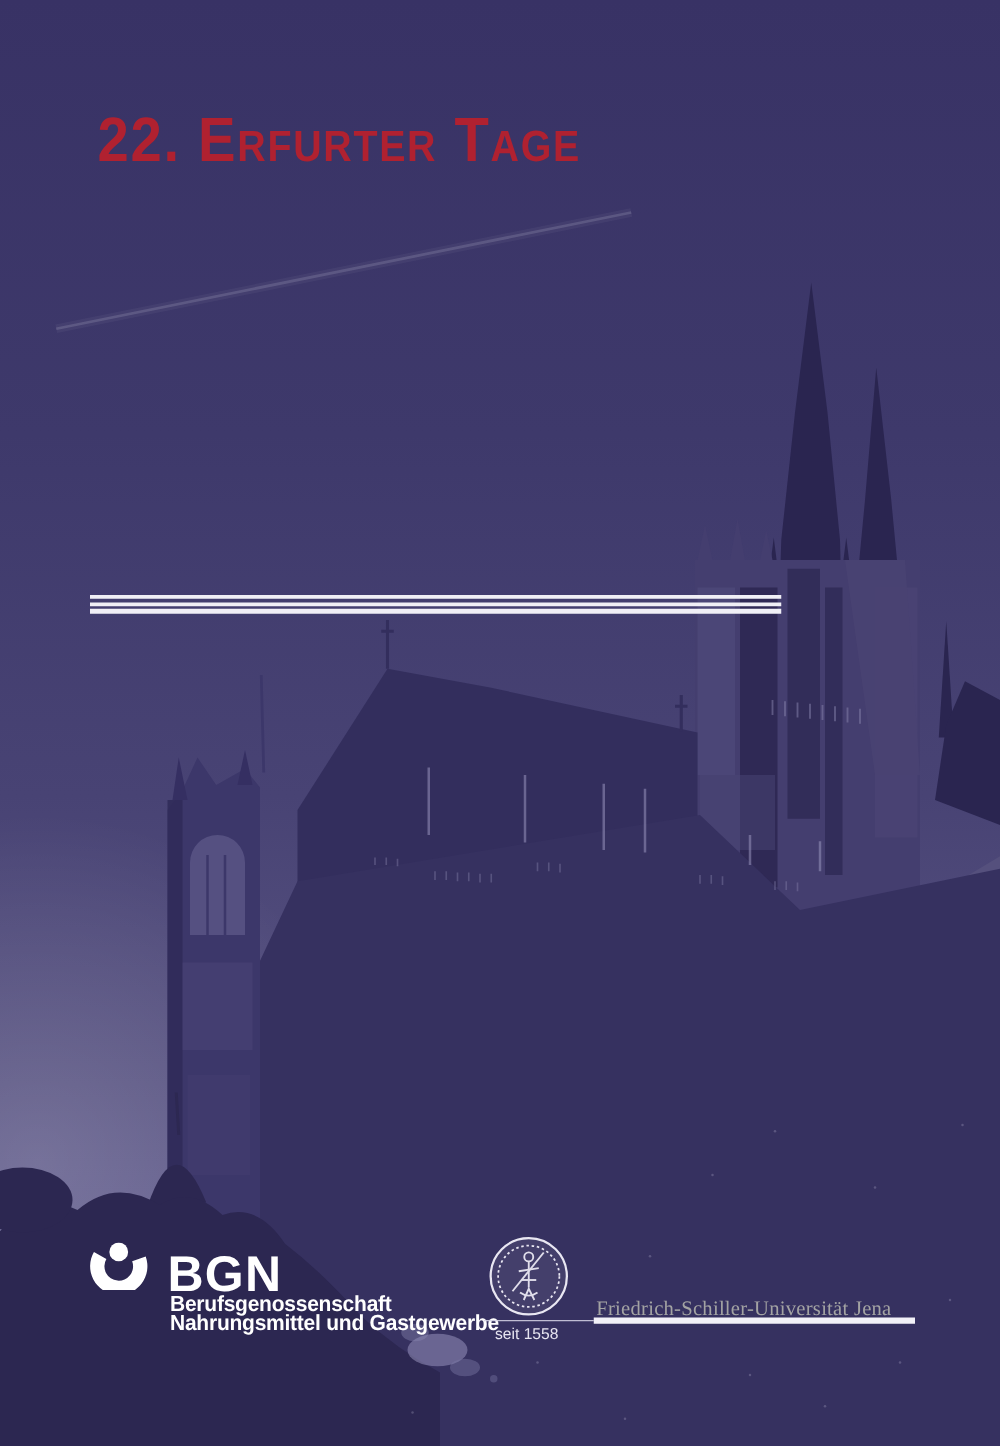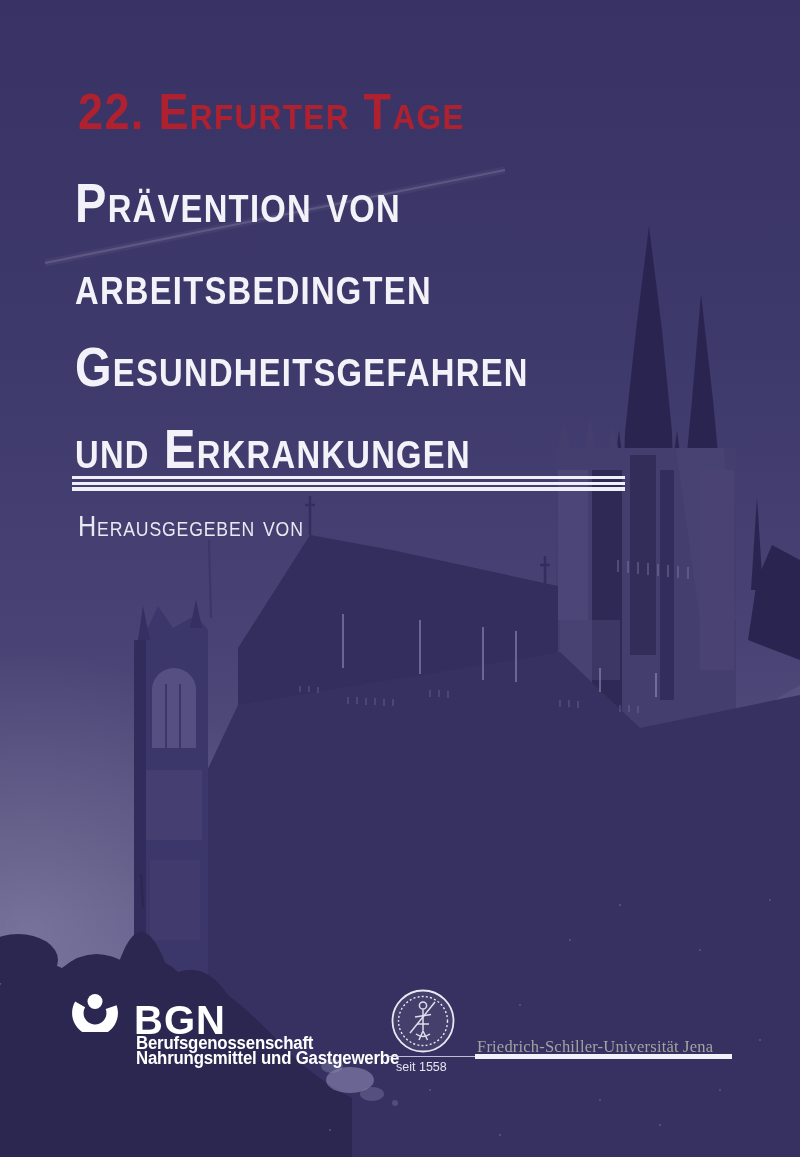--- a/index.html
+++ b/index.html
@@ -205,36 +205,27 @@
         <circle cx="720" cy="1090" r="1"></circle>
       <circle cx="570" cy="940" r="1"></circle>
         <circle cx="770" cy="900" r="1"></circle>
     </g>
   </svg>
 
   <div class="txt series-title sc">
     <span class="cond">22. Erfurter Tage</span>
   </div>
 
-  <div class="txt main-title sc">
-    <span class="line">Prävention von</span>
-    <span class="line">arbeitsbedingten</span>
-    <span class="line">Gesundheitsgefahren</span>
-    <span class="line">und Erkrankungen</span>
-  </div>
 
   <div class="rule">
     <div class="r1"></div>
     <div class="r2"></div>
     <div class="r3"></div>
   </div>
 
-  <div class="txt edited-by sc">
-    <span class="cond">Herausgegeben von</span>
-  </div>
 
 
   <div class="bgn-block">
     <svg class="bgn-icon" width="50" height="38" viewBox="0 0 48 36" aria-hidden="true">
       <circle cx="24" cy="7" r="7.2" fill="#ffffff"></circle>
       <path d="M4.95,7 A22,22 0 1 0 44.7,10.5 L34.3,14.2 A11,11 0 1 1 14.5,12.5 Z" fill="#ffffff"></path>
     </svg>
     <div class="bgn-acronym">BGN</div>
     <div class="bgn-sub l1">Berufsgenossenschaft</div>
     <div class="bgn-sub l2">Nahrungsmittel und Gastgewerbe</div>

